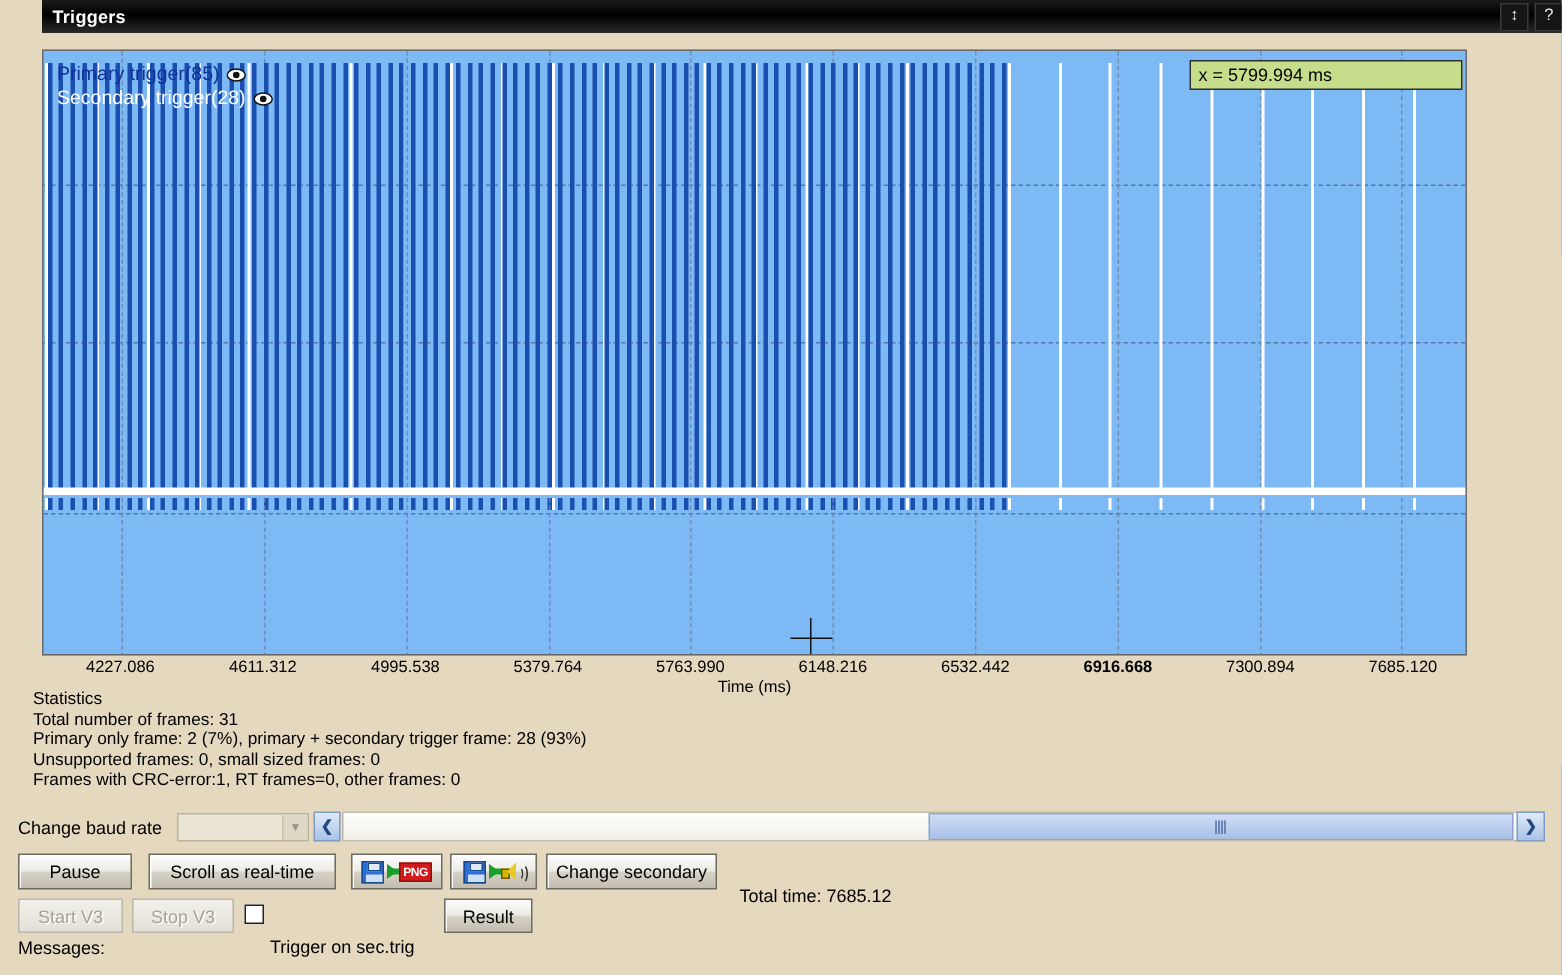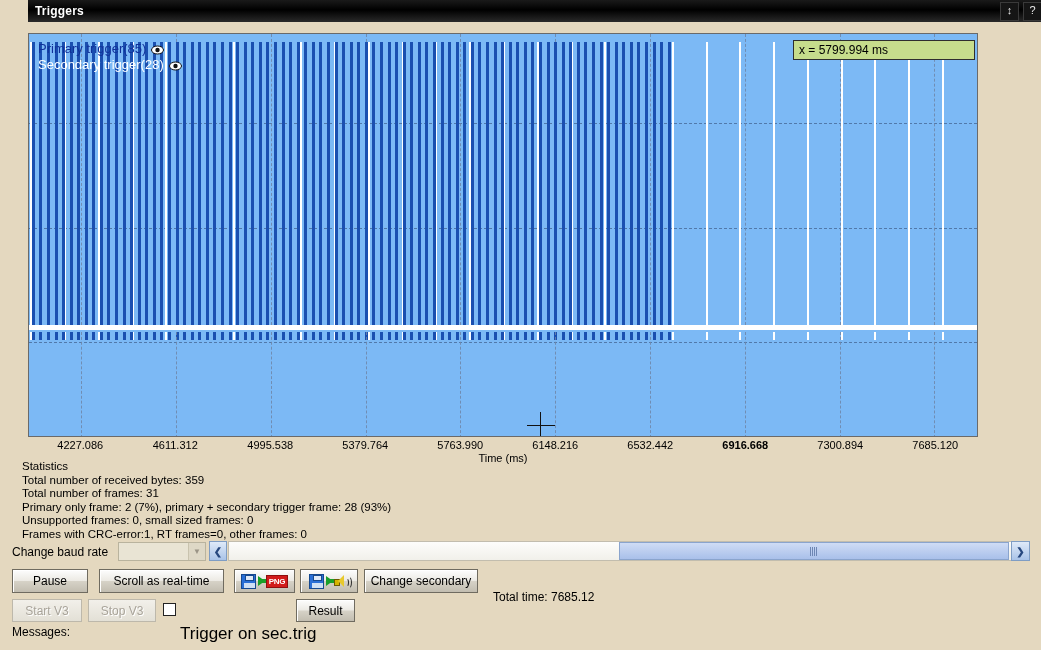--- a/index.html
+++ b/index.html
@@ -173,21 +173,21 @@
   .spk .w1,.spk .w2{
     position:absolute;border:1px solid #2b2b2b;border-radius:50%;
     border-color:transparent #2b2b2b transparent transparent;
   }
   .spk .w1{left:9px;top:3px;width:4px;height:7px;}
   .spk .w2{left:11px;top:1px;width:5px;height:11px;}
   #chk-trigger-sec{
     position:absolute;left:163px;top:603px;width:13px;height:13px;
     background:#fff;border:1px solid #222;box-sizing:border-box;cursor:pointer;
   }
-  #chk-trigger-sec-label{position:absolute;left:180px;top:624px;font-size:17px;}
+  #chk-trigger-sec-label{position:absolute;left:180px;top:624px;font-size:12px;}
   #total-time{position:absolute;left:493px;top:590px;font-size:12px;}
   #messages-label{position:absolute;left:12px;top:625px;font-size:12px;}
 </style>
 </head>
 <body>
 
 <div id="titlebar">
   <span id="title-text">Triggers</span>
   <span class="spacer"></span>
   <div class="tb-btn">↕</div>
@@ -492,21 +492,20 @@
     <div class="xtick" style="left: 527.25px;">6148.216</div>
     <div class="xtick" style="left: 622.25px;">6532.442</div>
     <div class="xtick" style="left: 717.25px; font-weight: bold;">6916.668</div>
     <div class="xtick" style="left: 812.25px;">7300.894</div>
     <div class="xtick" style="left: 907.25px;">7685.120</div>
   </div>
 <div id="xaxis-label">Time (ms)</div>
 
 <div id="stats">
   <div>Statistics</div>
-  <div>Total number of received bytes: 359</div>
   <div>Total number of frames: 31</div>
   <div>Primary only frame: 2 (7%), primary + secondary trigger frame: 28 (93%)</div>
   <div>Unsupported frames: 0, small sized frames: 0</div>
   <div>Frames with CRC-error:1, RT frames=0, other frames: 0</div>
 </div>
 
 <div id="baud-label">Change baud rate</div>
 <div id="baud-select">
   <span class="arrow">▼</span>
 </div>

